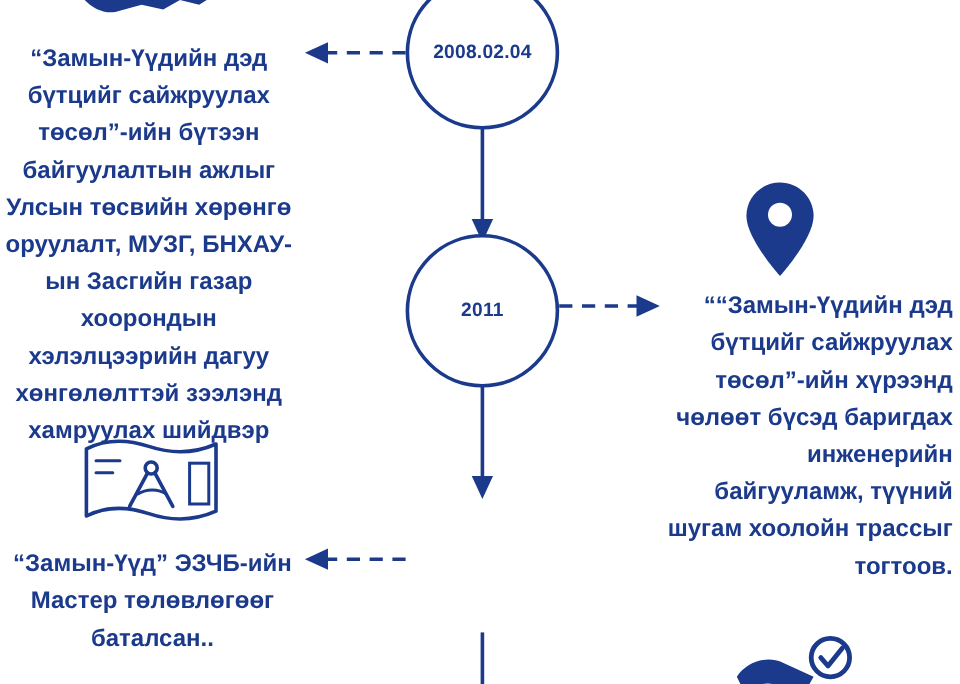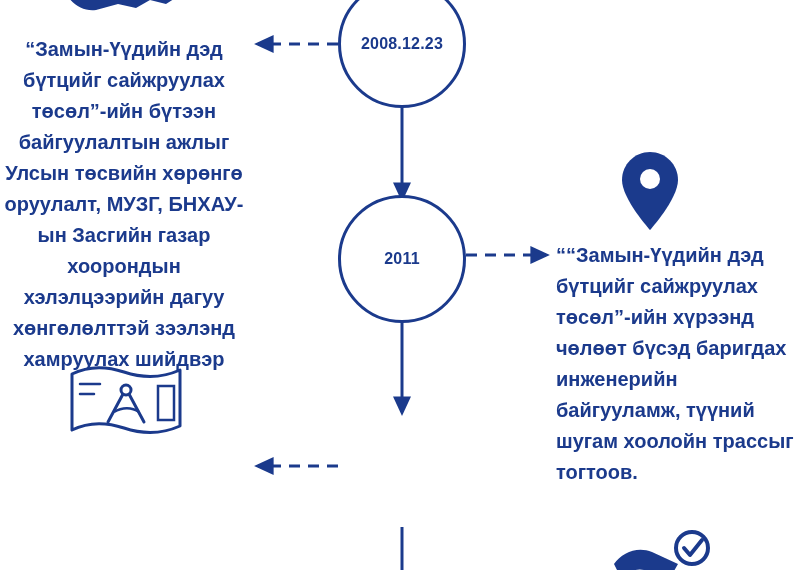--- a/index.html
+++ b/index.html
@@ -36,21 +36,21 @@
     letter-spacing: 0.2px;
   }
   .note {
     position: absolute;
     color: #1b3a8c;
     font-size: 20px;
     line-height: 1.55;
     font-weight: bold;
   }
   .note.right {
-    text-align: left;
+    text-align: right;
   }
   .note.left {
     text-align: center;
   }
   svg.deco {
     position: absolute;
     overflow: visible;
   }
   .arrow-layer {
     position: absolute;
@@ -80,32 +80,33 @@
     <line x1="402" y1="527" x2="402" y2="570" stroke="#1b3a8c" stroke-width="3"></line>
 
     <line x1="338" y1="44" x2="258" y2="44" stroke="#1b3a8c" stroke-width="3" stroke-dasharray="11 8" marker-end="url(#ah)"></line>
 
     <line x1="466" y1="255" x2="546" y2="255" stroke="#1b3a8c" stroke-width="3" stroke-dasharray="11 8" marker-end="url(#ah)"></line>
 
     <line x1="338" y1="466" x2="258" y2="466" stroke="#1b3a8c" stroke-width="3" stroke-dasharray="11 8" marker-end="url(#ah)"></line>
   </svg>
 
   <div class="node" style="left:338px; top:-20px; width:128px; height:128px;">
-    <span>2008.12.23</span>
+    <span>2008.02.04</span>
   </div>
 
   <div class="node" style="left:338px; top:195px; width:128px; height:128px;">
     <span>2011</span>
   </div>
 
 
   <div class="note left" style="left:0px; top:34px; width:248px;">“Замын-Үүдийн дэд бүтцийг сайжруулах төсөл”-ийн бүтээн байгуулалтын ажлыг Улсын төсвийн хөрөнгө оруулалт, МУЗГ, БНХАУ-ын Засгийн газар хоорондын хэлэлцээрийн дагуу хөнгөлөлттэй зээлэнд хамруулах шийдвэр  гарсан.</div>
 
   <div class="note right" style="left:556px; top:240px; width:238px;">““Замын-Үүдийн дэд бүтцийг сайжруулах төсөл”-ийн хүрээнд чөлөөт бүсэд баригдах инженерийн байгууламж, түүний шугам хоолойн трассыг тогтоов.</div>
 
+  <div class="note left" style="left:6px; top:455px; width:242px;">“Замын-Үүд” ЭЗЧБ-ийн Мастер төлөвлөгөөг баталсан..</div>
 
   <svg class="deco" style="left:62px; top:-36px;" width="130" height="70" viewBox="0 0 130 70">
     <g fill="#1b3a8c">
       <path d="M4,26 C14,16 26,12 38,16 L56,26 L70,20 L92,24 L118,14 L126,26 L104,40 L88,36 L74,44 L56,40 L34,46 C22,48 10,40 4,30 Z"></path>
       <path d="M0,8 L22,0 L44,10 L30,20 Z"></path>
       <path d="M96,0 L124,6 L128,18 L100,12 Z"></path>
     </g>
   </svg>
 
   <svg class="deco" style="left:622px; top:152px;" width="56" height="78" viewBox="0 0 56 78">

